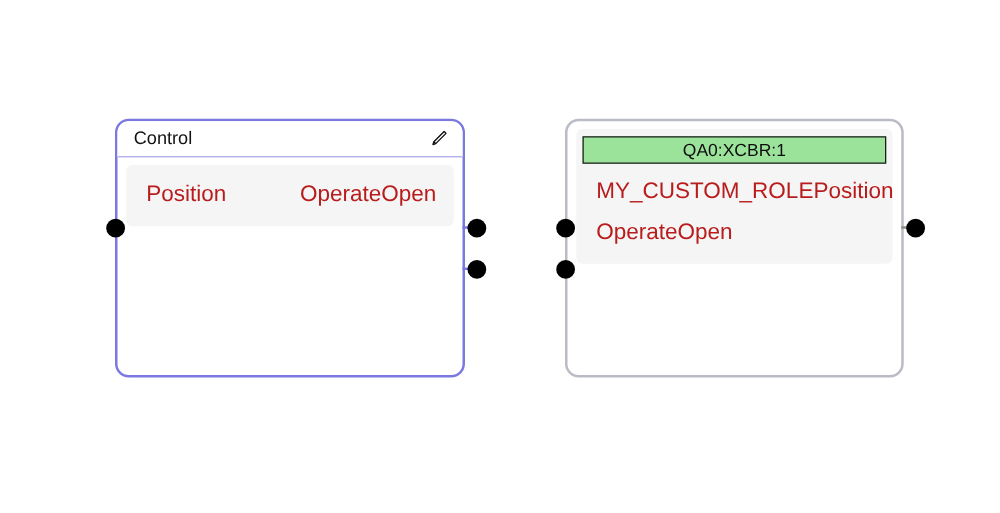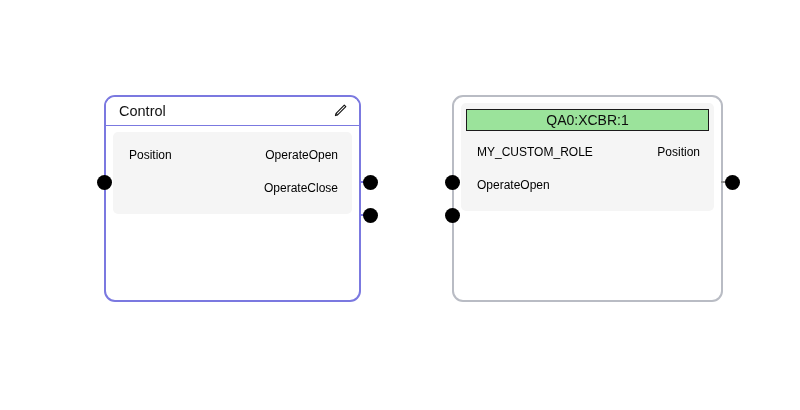--- a/index.html
+++ b/index.html
@@ -93,22 +93,22 @@
   
   .port-row {
     position: relative;
     height: 33px;
     display: flex;
     align-items: center;
     justify-content: space-between;
     padding: 0 14px 0 16px;
   }
   .port-name {
-    font-size: 12px;
-    color: #000000;
+    font-size: 18px;
+    color: #b91c1c;
     line-height: 1;
     white-space: nowrap;
   }
   .port-name.blank {
     visibility: hidden;
   }
 
   
   .port-dot {
     position: absolute;
@@ -126,45 +126,41 @@
   }
   .node.selected .port-stub {
     background: #7b79e0;
   }
 </style>
 </head>
 <body>
 
 <div id="canvas">
 
-  <div class="node selected" style="left:104px; top:95px; width:257px; height:207px;text-align:center;">
+  <div class="node selected" style="left:92px; top:95px; width:280px; height:207px;text-align:center;">
 
     <div class="node-header">
       <span class="node-title">Control</span>
       <span class="edit-icon">
         <svg width="16" height="16" viewBox="0 0 16 16" fill="none" xmlns="http://www.w3.org/2000/svg">
           <path d="M12.3 2.2 L13.8 3.7 L5.6 11.9 L3.4 12.6 L4.1 10.4 Z" stroke="#111111" stroke-width="1.1" stroke-linejoin="round" fill="none"></path>
           <path d="M4.1 10.4 L5.6 11.9" stroke="#111111" stroke-width="1.1"></path>
         </svg>
       </span>
     </div>
 
     <div class="node-body">
       <div class="panel">
 
 
         <div class="port-row">
           <span class="port-name">Position</span>
           <span class="port-name">OperateOpen</span>
         </div>
 
-        <div class="port-row">
-          <span class="port-name blank"></span>
-          <span class="port-name">OperateClose</span>
-        </div>
 
       </div>
     </div>
 
     <div class="port-dot" style="left:-9px; top:78px;"></div>
 
     <div class="port-stub" style="right:-7px; top:84px;"></div>
     <div class="port-dot" style="right:-19px; top:78px;"></div>
 
     <div class="port-stub" style="right:-7px; top:117px;"></div>

